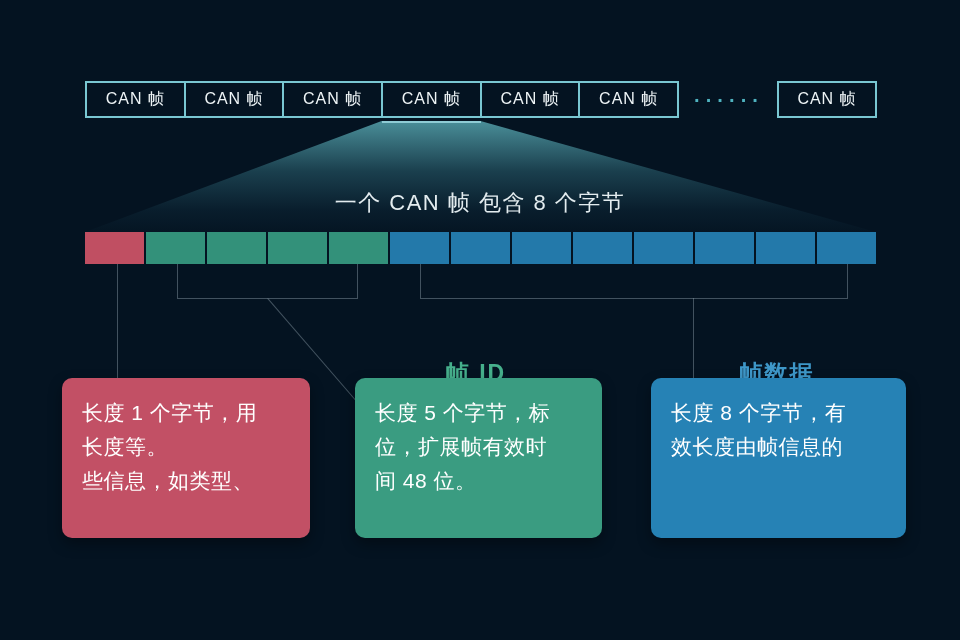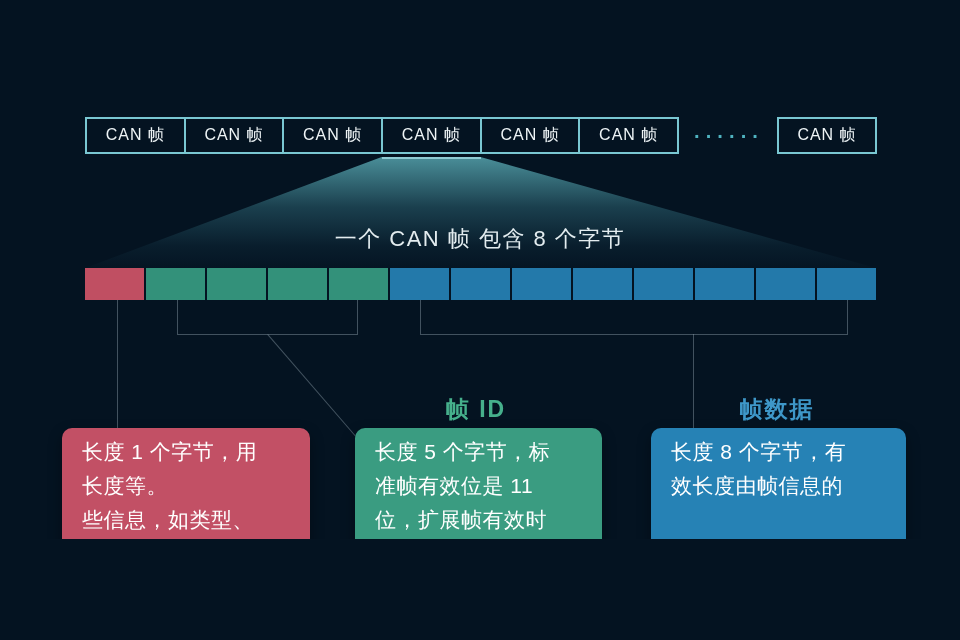--- a/index.html
+++ b/index.html
@@ -1,21 +1,20 @@
 <!DOCTYPE html>
 <html><head>
 <meta charset="utf-8">
 <style>
   html,body{margin:0;padding:0;background:#041321;}
   .stage{
-    position:relative;width:960px;height:503px;overflow:hidden;
+    position:relative;width:960px;height:640px;overflow:hidden;
     background:var(--background,#041321);
     font-family:"Liberation Sans","DejaVu Sans",sans-serif;
     color:#e8eef0;
-    margin-top:36px;
   }
   
   .frame-row{
     position:absolute;left:85px;top:81px;width:594px;height:37px;
     display:flex;border:2px solid var(--frame_border);box-sizing:border-box;
   }
   .frame-cell{
     flex:1;display:flex;align-items:center;justify-content:center;
     font-size:16px;letter-spacing:1px;color:#eef4f6;
     border-left:2px solid var(--frame_border);
@@ -71,22 +70,22 @@
   
   .sec-label{
     position:absolute;top:358px;width:160px;text-align:center;
     font-size:23px;font-weight:bold;letter-spacing:2px;
   }
   .sec-label.info{left:107px;color:var(--info_label);}
   .sec-label.id{left:396px;color:var(--id_label);}
   .sec-label.data{left:697px;color:var(--data_label);}
   
   .card{
-    position:absolute;top:392px;height:160px;border-radius:10px;
-    box-sizing:border-box;padding:7px 20px;
+    position:absolute;top:378px;height:160px;border-radius:10px;
+    box-sizing:border-box;padding:18px 20px;
     font-size:21px;line-height:34px;color:#ffffff;letter-spacing:0.5px;
     box-shadow:0 6px 14px rgba(0,0,0,0.35);
   }
   .card.info{left:62px;width:248px;background:var(--card_info);}
   .card.id{left:355px;width:247px;background:var(--card_id);}
   .card.data{left:651px;width:255px;background:var(--card_data);}
 </style>
 </head>
 <body>
 
@@ -137,21 +136,20 @@
   <div class="sec-label id">帧 ID</div>
   <div class="sec-label data">帧数据</div>
 
   <div class="card info" id="card-info">
       <div>长度 1 个字节，用</div>
       <div>长度等。</div>
       <div>些信息，如类型、</div>
     </div>
   <div class="card id" id="card-id">
       <div>长度 5 个字节，标</div>
-      <div>准帧有效位是 11</div>
       <div>位，扩展帧有效时</div>
       <div>间 48 位。</div>
     </div>
   <div class="card data" id="card-data">
       <div>长度 8 个字节，有</div>
       <div>效长度由帧信息的</div>
     </div>
 
 </div>
 

